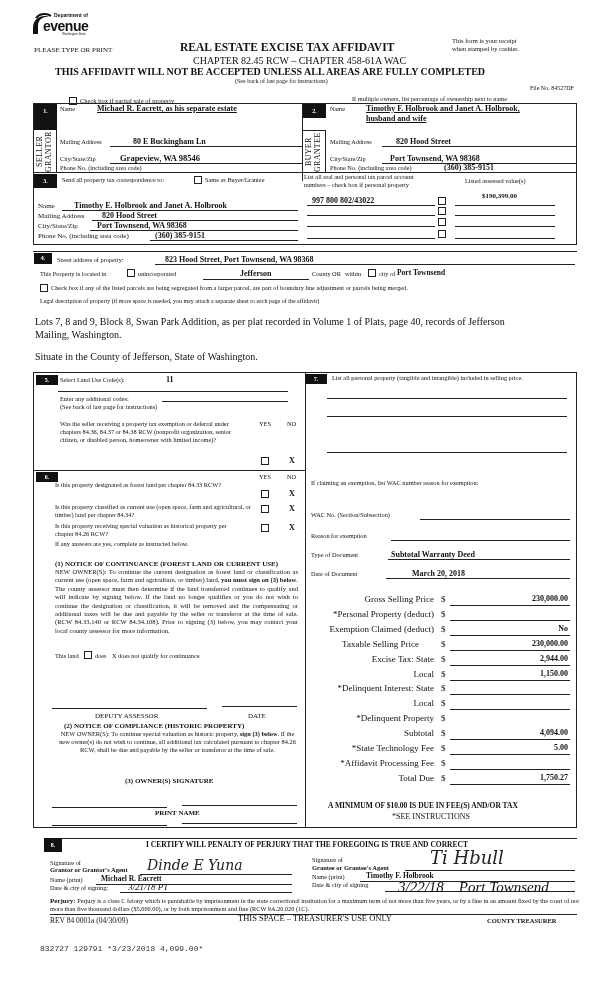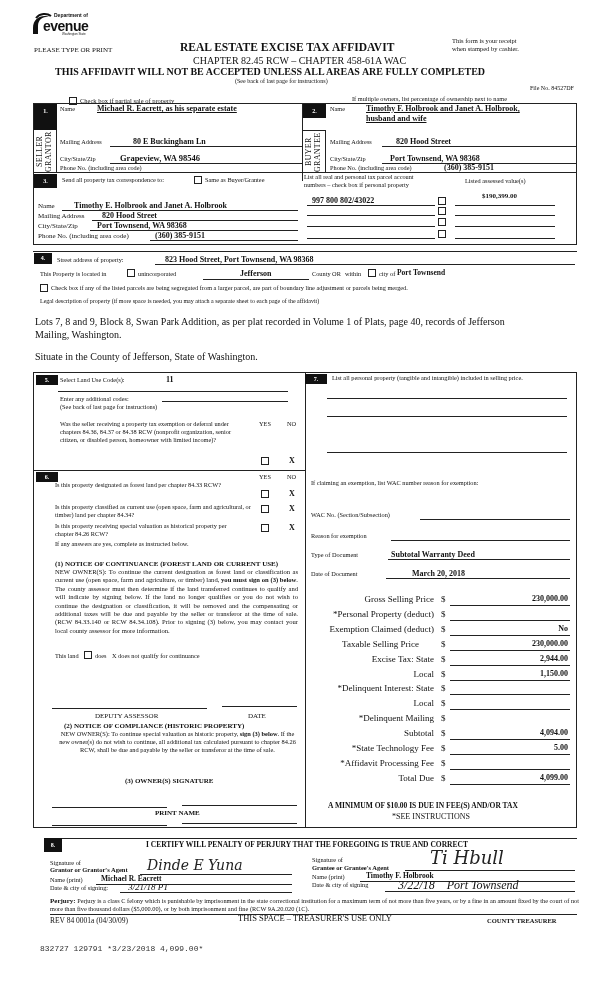--- a/index.html
+++ b/index.html
@@ -246,39 +246,39 @@
     <div class="line" style="left: 450px; width: 120px; top: 680px;"></div>
     <div class="abs rval" style="left: 450px; width: 118px; top: 669px;">1,150.00</div>
     <div class="abs rlabel" style="left: 305px; width: 129px; top: 683px;">*Delinquent Interest:  State</div>
     <div class="abs" style="left: 441px; top: 683px; font-size: 9px;">$</div>
     <div class="line" style="left: 450px; width: 120px; top: 694px;"></div>
     <div class="abs rval" style="left: 450px; width: 118px; top: 683px;"></div>
     <div class="abs rlabel" style="left: 305px; width: 129px; top: 698px;">Local</div>
     <div class="abs" style="left: 441px; top: 698px; font-size: 9px;">$</div>
     <div class="line" style="left: 450px; width: 120px; top: 709px;"></div>
     <div class="abs rval" style="left: 450px; width: 118px; top: 698px;"></div>
-    <div class="abs rlabel" style="left: 305px; width: 129px; top: 713px;">*Delinquent Mailing</div>
+    <div class="abs rlabel" style="left: 305px; width: 129px; top: 713px;">*Delinquent Property</div>
     <div class="abs" style="left: 441px; top: 713px; font-size: 9px;">$</div>
     <div class="abs rval" style="left: 450px; width: 118px; top: 713px;"></div>
     <div class="abs rlabel" style="left: 305px; width: 129px; top: 728px;">Subtotal</div>
     <div class="abs" style="left: 441px; top: 728px; font-size: 9px;">$</div>
     <div class="line" style="left: 450px; width: 120px; top: 739px;"></div>
     <div class="abs rval" style="left: 450px; width: 118px; top: 728px;">4,094.00</div>
     <div class="abs rlabel" style="left: 305px; width: 129px; top: 743px;">*State Technology Fee</div>
     <div class="abs" style="left: 441px; top: 743px; font-size: 9px;">$</div>
     <div class="line" style="left: 450px; width: 120px; top: 754px;"></div>
     <div class="abs rval" style="left: 450px; width: 118px; top: 743px;">5.00</div>
     <div class="abs rlabel" style="left: 305px; width: 129px; top: 758px;">*Affidavit Processing Fee</div>
     <div class="abs" style="left: 441px; top: 758px; font-size: 9px;">$</div>
     <div class="line" style="left: 450px; width: 120px; top: 769px;"></div>
     <div class="abs rval" style="left: 450px; width: 118px; top: 758px;"></div>
     <div class="abs rlabel" style="left: 305px; width: 129px; top: 773px;">Total Due</div>
     <div class="abs" style="left: 441px; top: 773px; font-size: 9px;">$</div>
     <div class="line" style="left: 450px; width: 120px; top: 784px;"></div>
-    <div class="abs rval" style="left: 450px; width: 118px; top: 773px;">4,099.00</div>
+    <div class="abs rval" style="left: 450px; width: 118px; top: 773px;">1,750.27</div>
   </div>
 
 <div class="abs b" style="left:328px;top:802px;font-size:7.5px;">A MINIMUM OF $10.00 IS DUE IN FEE(S) AND/OR TAX</div>
 <div class="abs" style="left:392px;top:812px;font-size:8px;">*SEE INSTRUCTIONS</div>
 
 <div class="abs num" style="left:44px;top:838px;width:18px;height:14px;">8.</div>
 <div class="line" style="left:62px;top:838px;width:515px;"></div>
 <div class="abs b" style="left:146px;top:841px;font-size:7.5px;">I CERTIFY WILL PENALTY OF PERJURY THAT THE FOREGOING IS TRUE AND CORRECT</div>
 
 <div class="abs sm" style="left:50px;top:859px;">Signature of</div>
@@ -294,21 +294,21 @@
 
 <div class="abs sm" style="left:312px;top:856px;">Signature of</div>
 <div class="abs b" style="left:312px;top:864px;font-size:6.5px;">Grantee or Grantee's Agent</div>
 <div class="line" style="left:405px;top:870px;width:170px;"></div>
 <div class="abs" style="left:430px;top:848px;font-size:18px;font-style:italic;font-family:'DejaVu Serif',serif;color:#222;">Ti Hbull</div>
 <div class="abs sm" style="left:312px;top:873px;">Name (print)</div>
 <div class="line" style="left:360px;top:881px;width:215px;"></div>
 <div class="abs val" style="left:366px;top:872px;font-size:7.5px;">Timothy F. Holbrook</div>
 <div class="abs sm" style="left:312px;top:881px;">Date &amp; city of signing</div>
 <div class="line" style="left:385px;top:891px;width:190px;"></div>
-<div class="abs" style="left:398px;top:879px;font-size:12px;font-style:italic;white-space:pre;">3/22/18    Port Townsend</div>
+<div class="abs" style="left:398px;top:879px;font-size:15px;font-style:italic;white-space:pre;">3/22/18    Port Townsend</div>
 
 <div class="abs" style="left:50px;top:897px;width:530px;font-size:6.3px;line-height:8px;">
   <span class="b" style="font-size:7px;">Perjury:</span><span> Perjury is a class C felony which is punishable by imprisonment in the state correctional institution for a maximum term of not more than five years, or by a fine in an amount fixed by the court of not more than five thousand dollars ($5,000.00), or by both imprisonment and fine (RCW 9A.20.020 (1C).</span>
 </div>
 <div class="line" style="left:50px;top:914px;width:527px;"></div>
 
 <div class="abs" style="left:50px;top:917px;font-size:7.5px;">REV 84 0001a (04/30/09)</div>
 <div class="abs" style="left:238px;top:914px;font-size:8.5px;">THIS SPACE – TREASURER'S USE ONLY</div>
 <div class="abs b" style="left:487px;top:917px;font-size:6.5px;">COUNTY TREASURER</div>
 <div class="abs" style="left:40px;top:944px;font-size:8px;font-family:'Liberation Mono',monospace;color:#333;">832727 129791 *3/23/2018 4,099.00*</div>

